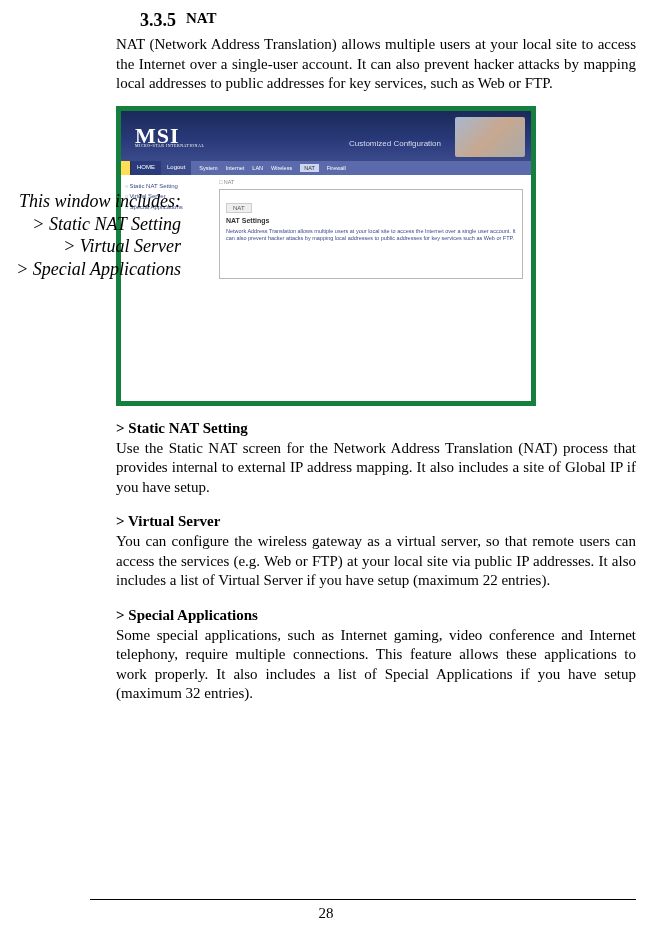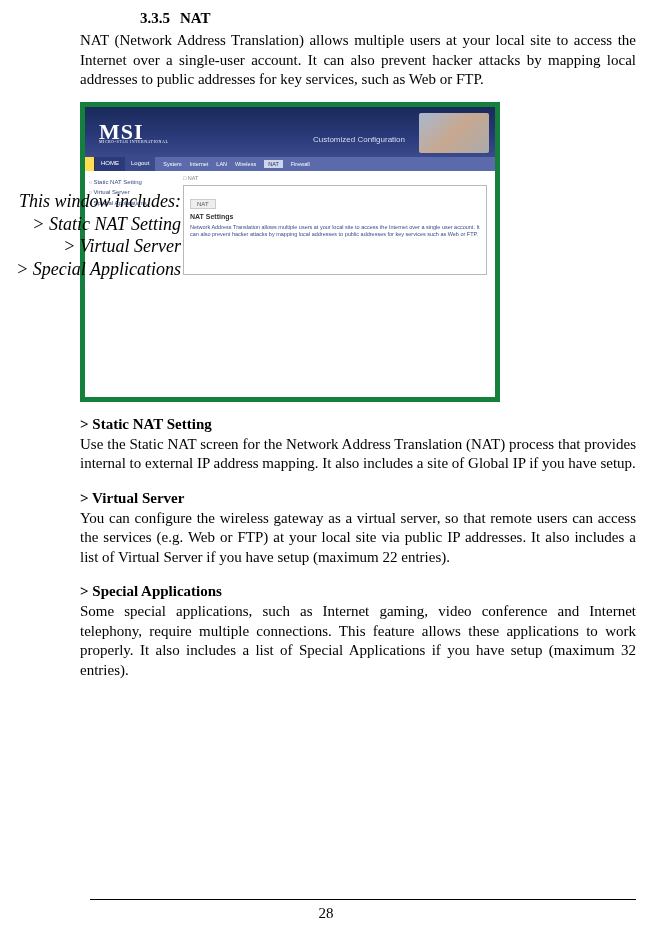--- a/index.html
+++ b/index.html
@@ -17,30 +17,30 @@
   .page {
     padding: 10px 16px 0 0;
   }
   .section-header {
     display: flex;
     align-items: flex-start;
     margin-bottom: 4px;
   }
   .section-number {
     font-weight: bold;
-    font-size: 15px;
+    font-size: 18px;
     margin-left: 140px;
     margin-right: 10px;
   }
   .section-title {
     font-weight: bold;
     font-size: 15px;
   }
   .main-indent {
-    margin-left: 80px;
+    margin-left: 116px;
     margin-right: 0;
   }
   .intro-text {
     text-align: justify;
     line-height: 1.3;
     margin-bottom: 12px;
   }
   .sidebar-note {
     position: absolute;
     left: 0;

